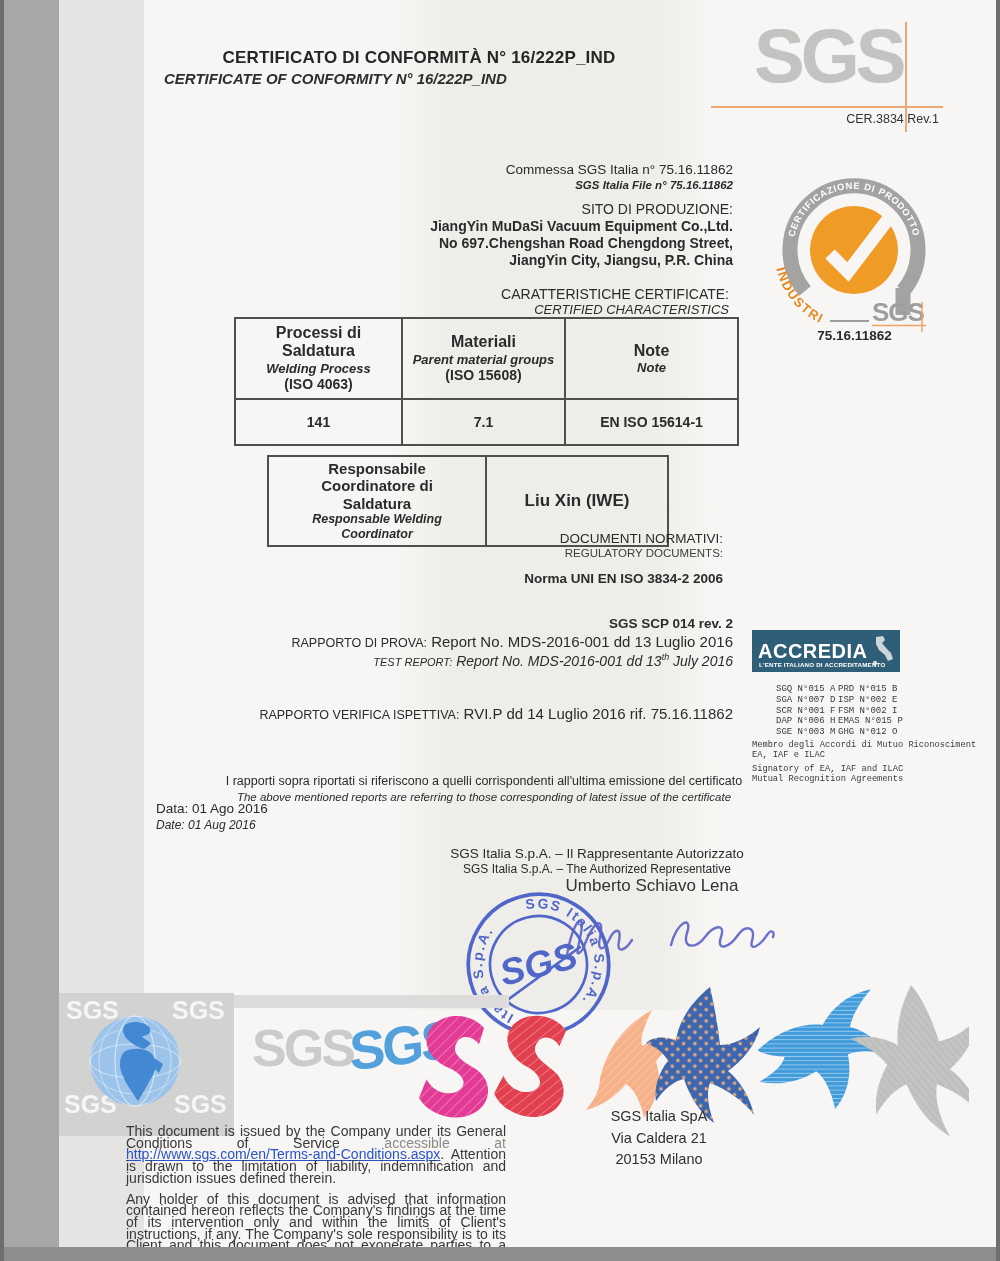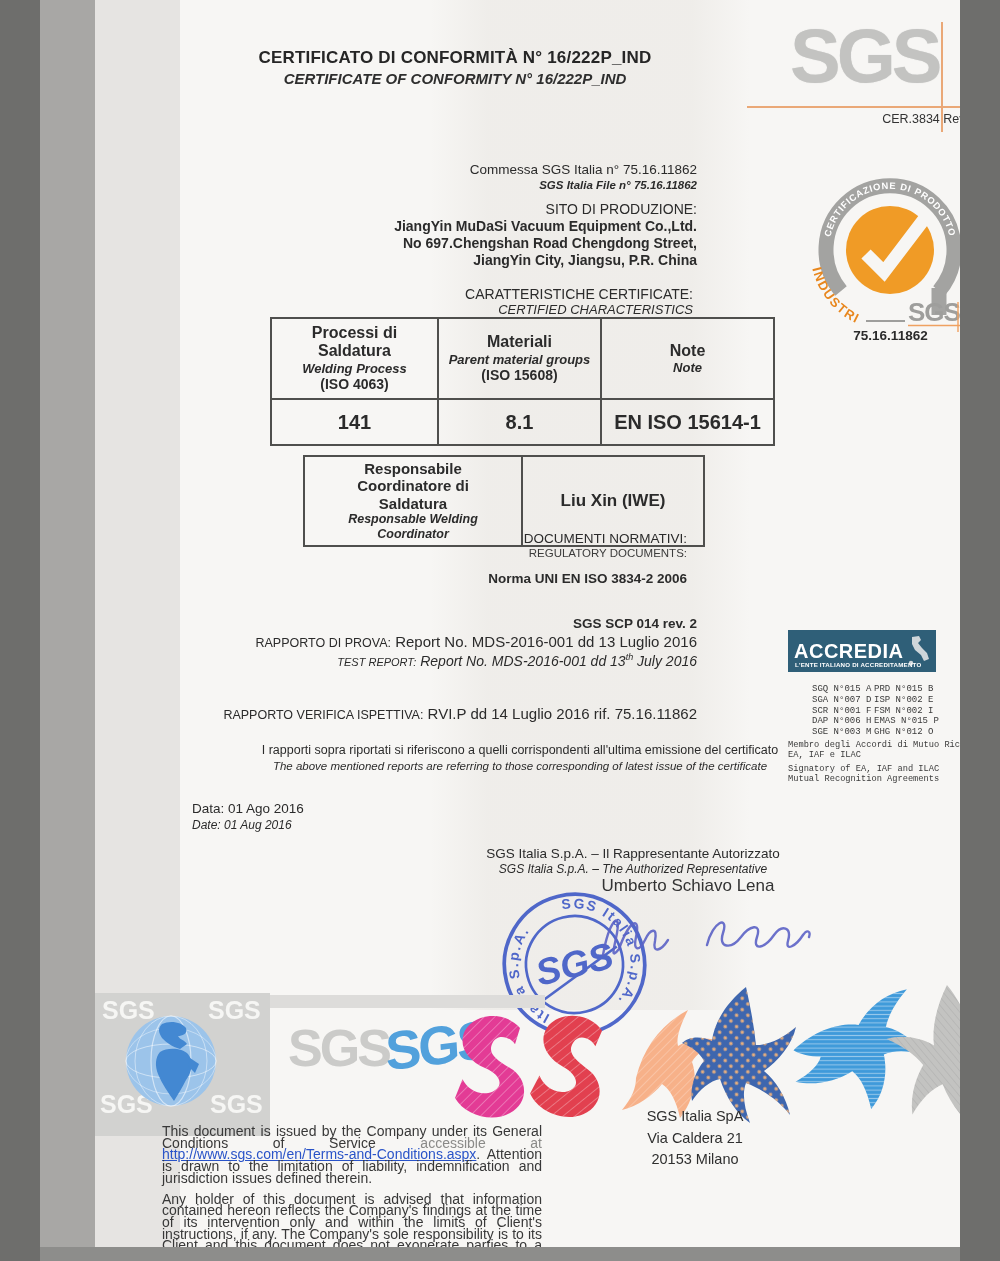--- a/index.html
+++ b/index.html
@@ -1,27 +1,27 @@
 <!DOCTYPE html>
 <html><head>
 <meta charset="utf-8">
 <style>
   html,body{margin:0;padding:0;}
   body{font-family:"Liberation Sans",sans-serif;background:#6e6e6c;}
-  #page{position:relative;width:920px;height:1261px;background:#f7f6f4;overflow:hidden;color:#2b2b2b;margin:0 auto;}
+  #page{position:relative;width:992px;height:1261px;background:#f7f6f4;overflow:hidden;color:#2b2b2b;margin:0 auto;}
   .abs{position:absolute;}
   
   .scan-left1{left:0;top:0;width:55px;height:1261px;background:#a8a7a5;}
   .scan-left2{left:55px;top:0;width:85px;height:1261px;background:#e6e4e2;}
   .scan-bottom{left:0;top:1247px;width:1000px;height:14px;background:#8d8d8b;}
   .watermark{left:390px;top:0;width:320px;height:1010px;
     background:linear-gradient(to right,transparent,rgba(170,160,145,0.10) 18%,rgba(170,160,145,0.10) 82%,transparent);}
   
   .title-it{left:160px;top:48px;width:510px;text-align:center;font-size:17px;font-weight:bold;letter-spacing:.2px;color:#262626;}
-  .title-en{left:160px;top:70px;width:510px;text-align:center;font-size:15px;font-weight:bold;font-style:italic;color:#2e2e2e;}
+  .title-en{left:160px;top:70px;width:510px;font-size:15px;font-weight:bold;font-style:italic;color:#2e2e2e;}
   .sgs-big{left:750px;top:18px;font-size:76px;font-weight:bold;letter-spacing:-4px;color:#c3c3c1;
     text-shadow:0 0 1px #d6d6d4;line-height:1;}
   .cropline-h{left:707px;top:106px;width:232px;height:2px;background:#eaa877;}
   .cropline-v{left:901px;top:22px;width:2px;height:110px;background:#eaa877;}
   .cer-rev{left:735px;top:112px;width:200px;text-align:right;font-size:12.5px;color:#333;}
   
   .ra{right:263px;text-align:right;}
   .commessa-it{top:162px;font-size:13.5px;}
   .commessa-en{top:179px;font-size:11.5px;font-weight:bold;font-style:italic;text-align:center;}
   .sito-h{top:201px;font-size:14px;}
@@ -29,21 +29,21 @@
   .char-h-it{top:286px;font-size:14px;right:267px;}
   .char-h-en{top:302px;font-size:13px;font-style:italic;right:267px;}
   
   .mark-num{left:768px;top:328px;width:165px;text-align:center;font-size:13.5px;font-weight:bold;}
   
   .char-table{position:absolute;left:230px;top:317px;border-collapse:collapse;table-layout:fixed;}
   .char-table td{border:2px solid #4f4f4d;text-align:center;vertical-align:middle;padding:5px 4px;}
   .char-table .hd .tt{font-size:16px;font-weight:bold;line-height:1.15;}
   .char-table .hd .ts{font-size:13px;font-weight:bold;font-style:italic;line-height:1.2;}
   .char-table .hd .ti{font-size:14px;font-weight:bold;line-height:1.2;}
-  .char-table .dr td{font-size:20px;font-weight:bold;height:34px;}
+  .char-table .dr td{font-size:14px;font-weight:bold;height:34px;}
   
   .coord-table{position:absolute;left:263px;top:455px;border-collapse:collapse;table-layout:fixed;}
   .coord-table td{border:2px solid #4f4f4d;text-align:center;vertical-align:middle;padding:3px 22px;}
   .coord-lbl{font-size:15px;font-weight:bold;line-height:1.15;}
   .coord-lbl-en{font-size:12.5px;font-weight:bold;font-style:italic;line-height:1.2;}
   .coord-name{font-size:17px;font-weight:bold;}
   
   .docnorm-it{top:531px;right:273px;font-size:13.5px;}
   .docnorm-en{top:547px;right:273px;font-size:11.5px;color:#3c3c3c;}
   .norma{top:571px;right:273px;font-size:13.5px;font-weight:bold;margin-left:42px;}
@@ -62,27 +62,27 @@
   .acc-box{left:748px;top:630px;width:148px;height:42px;background:#2f5f78;display:flex;align-items:center;justify-content:space-between;padding:0 6px;box-sizing:border-box;}
   .acc-name{color:#fff;font-size:20px;font-weight:bold;letter-spacing:.5px;line-height:1;}
   .acc-tag{position:absolute;left:7px;bottom:4px;color:#fff;font-size:6.2px;letter-spacing:.2px;font-weight:bold;white-space:nowrap;}
   .acc-codes{font-family:"Liberation Mono","DejaVu Sans Mono",monospace;font-size:9px;line-height:10.8px;color:#3a3a3a;white-space:nowrap;}
   .acc-codes-l{left:772px;top:684px;}
   .acc-codes-r{left:834px;top:684px;}
   .acc-small{font-family:"Liberation Mono","DejaVu Sans Mono",monospace;font-size:8.7px;line-height:10px;color:#3a3a3a;}
   .acc-member{left:748px;top:740px;width:238px;}
   .acc-sign{left:748px;top:764px;width:238px;}
   
-  .note-wrap{left:180px;top:743px;width:600px;text-align:center;}
+  .note-wrap{left:180px;top:774px;width:600px;text-align:center;}
   .note-it{font-size:12.5px;}
   .note-en{font-size:11.5px;font-style:italic;margin-top:3px;}
   .date-it{left:152px;top:801px;font-size:13.5px;}
   .date-en{left:152px;top:818px;font-size:12px;font-style:italic;}
   .sign-it{left:393px;top:846px;width:400px;text-align:center;font-size:13.5px;}
-  .sign-en{left:393px;top:862px;width:400px;text-align:center;font-size:12px;font-style:italic;}
+  .sign-en{left:393px;top:862px;width:400px;text-align:center;font-size:12px;}
   .sign-name{left:448px;top:876px;width:400px;text-align:center;font-size:17px;color:#333;}
   
   .band{left:55px;top:993px;width:175px;height:143px;background:#d2d2d0;}
   .bandstrip{left:230px;top:995px;width:275px;height:13px;background:#dddcda;}
   .ghost{color:#f8f8f6;font-weight:bold;font-size:25px;letter-spacing:0;opacity:.95;line-height:1;}
   .g1{left:62px;top:998px;} .g2{left:168px;top:998px;} .g3{left:60px;top:1092px;} .g4{left:170px;top:1092px;}
   .sgs-foot-gray{left:248px;top:1022px;font-size:52px;font-weight:bold;letter-spacing:-3px;color:#cbcbc9;line-height:1;}
   .sgs-foot-blue{left:345px;top:1018px;font-size:54px;font-weight:bold;letter-spacing:-3px;color:#4198da;line-height:1;transform:rotate(-7deg) skewX(-4deg);opacity:.9;}
   .addr{left:565px;top:1106px;width:180px;text-align:center;font-size:14.5px;line-height:21.5px;color:#2f2f2f;}
   .legal{left:122px;top:1126px;width:380px;font-size:14px;line-height:11.7px;text-align:justify;color:#383838;}
@@ -155,21 +155,21 @@
         <div class="ts">Parent material groups</div>
         <div class="ti">(ISO 15608)</div>
       </td>
       <td>
         <div class="tt">Note</div>
         <div class="ts">Note</div>
       </td>
     </tr>
     <tr class="dr">
       <td>141</td>
-      <td>8.1</td>
+      <td>7.1</td>
       <td>EN ISO 15614-1</td>
     </tr>
   </tbody>
     </table>
 
   <table class="coord-table">
     <colgroup>
         <col style="width:218px">
         <col style="width:182px">
       </colgroup>

